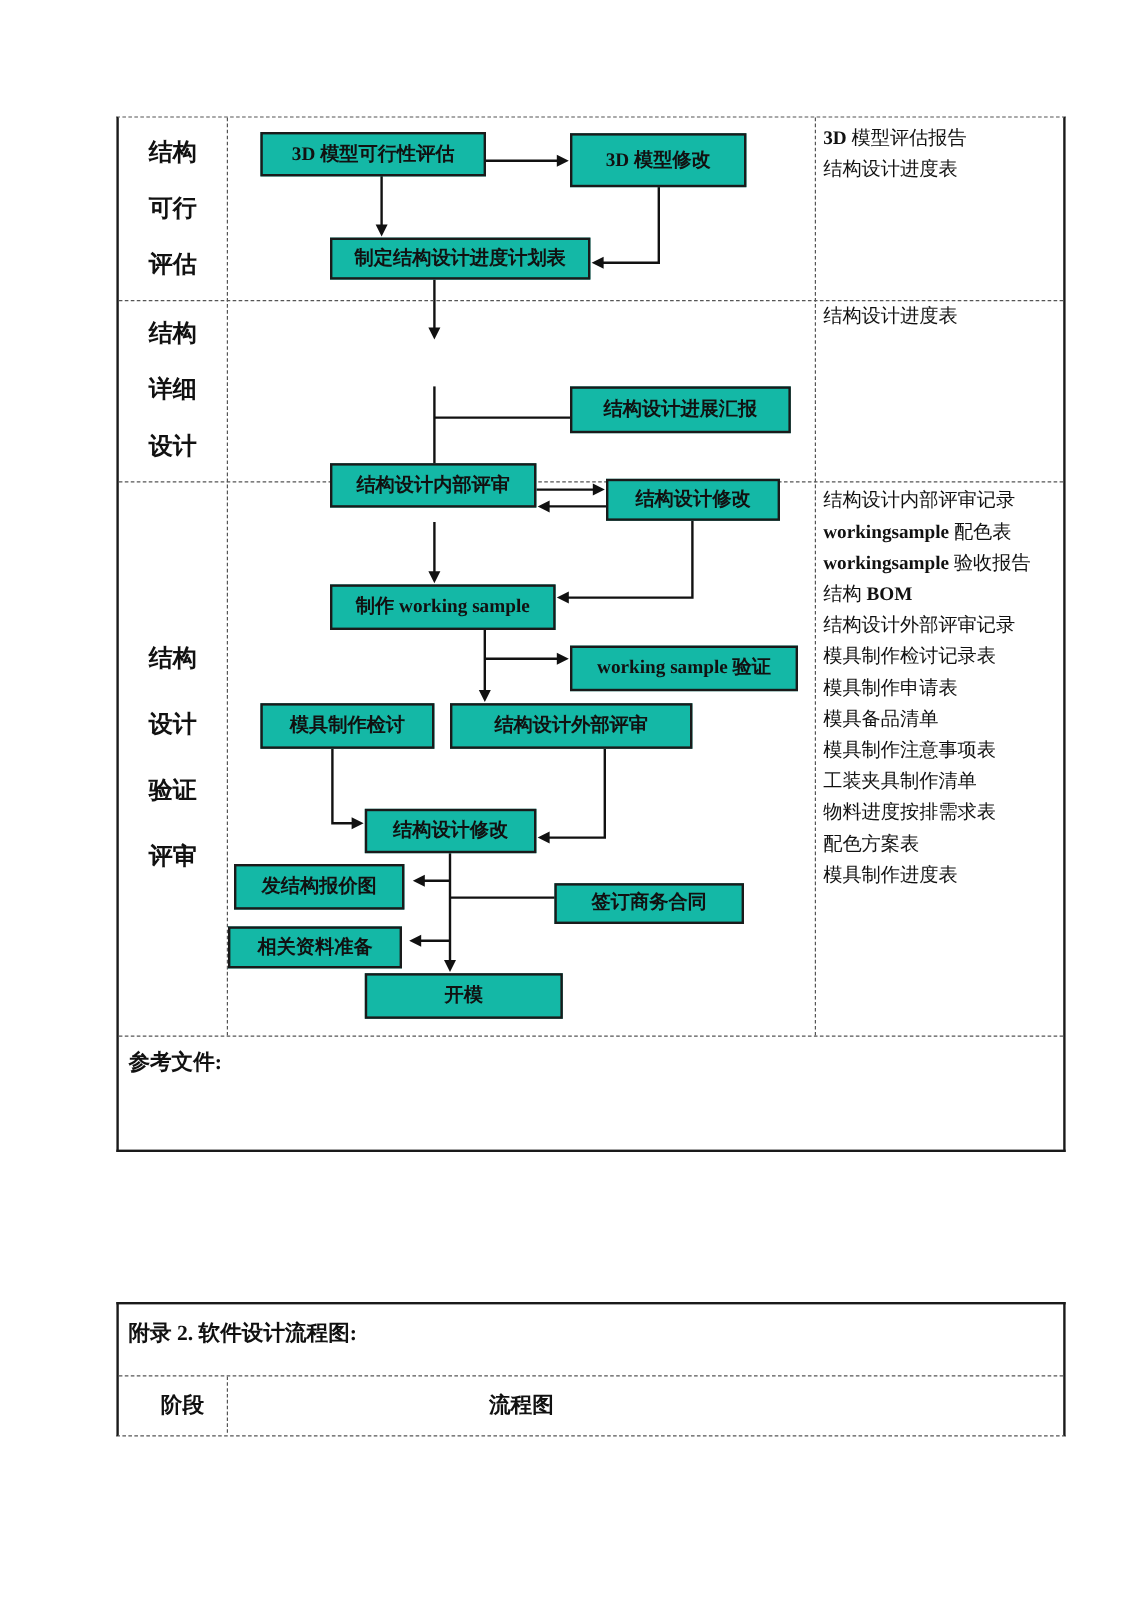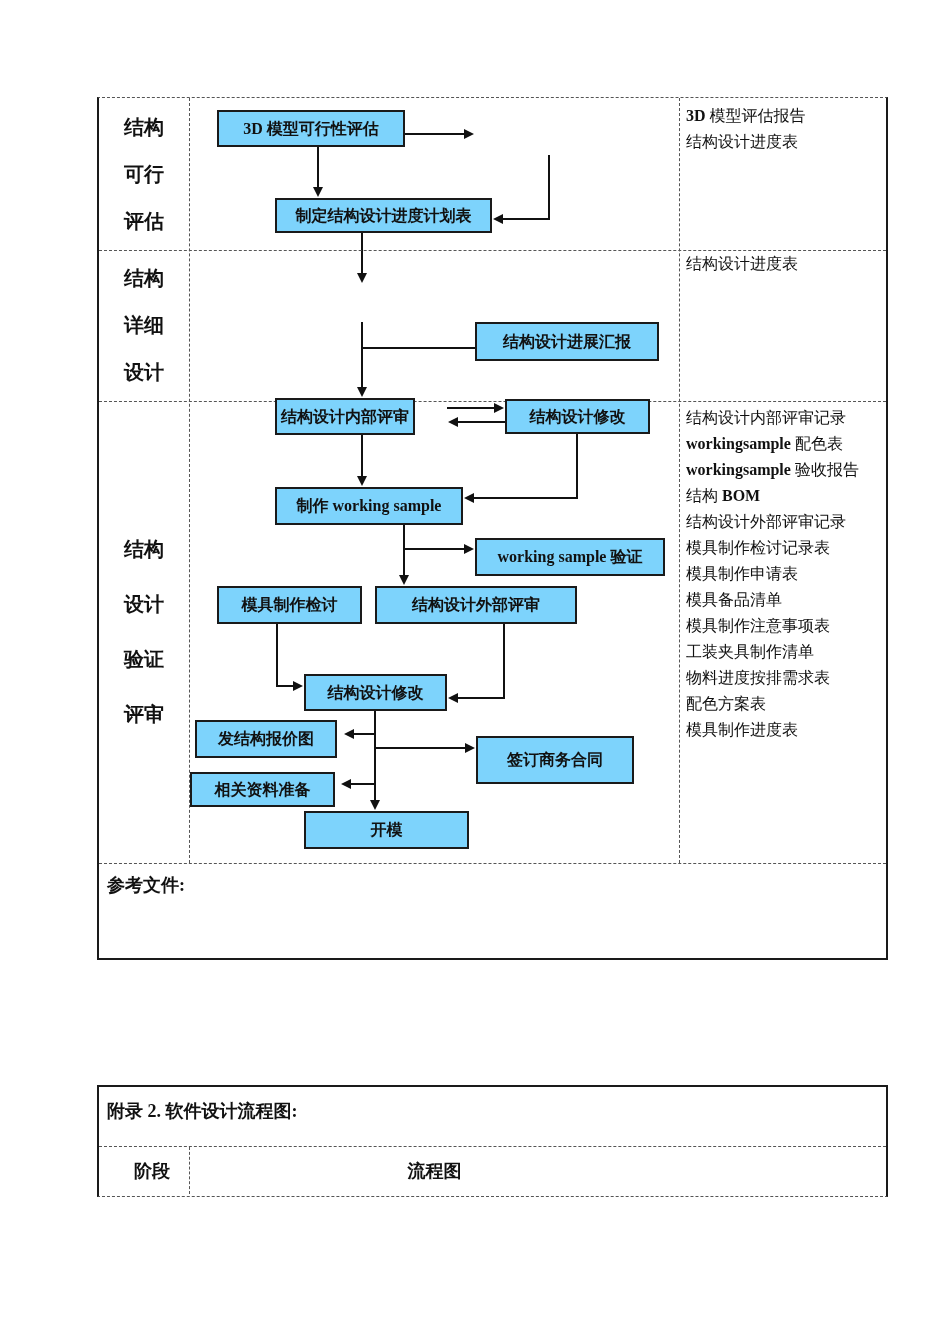--- a/index.html
+++ b/index.html
@@ -11,21 +11,21 @@
       border-left:2px solid #1a1a1a;border-right:2px solid #1a1a1a;border-bottom:2px solid #1a1a1a;
       border-top:1px dashed #555;}
   .gridline{position:absolute;pointer-events:none;}
   .vl{top:0;height:765px;width:0;border-left:1px dashed #555;}
   .hl{left:0;width:100%;height:0;border-top:1px dashed #555;}
 
   .stage{position:absolute;left:0;width:90px;display:flex;align-items:center;justify-content:center;
          text-align:center;font-weight:bold;font-size:20px;white-space:pre-line;}
   .forms{position:absolute;left:587px;width:198px;font-size:16px;line-height:26px;white-space:pre-line;}
 
-  .fbox{position:absolute;box-sizing:border-box;border:2px solid #1a1a1a;background:#7dd3fc;
+  .fbox{position:absolute;box-sizing:border-box;border:2px solid #1a1a1a;background:#14b8a6;
         display:flex;align-items:center;justify-content:center;text-align:center;
         font-weight:bold;font-size:16px;line-height:18px;padding:1px 2px;}
   .conn{position:absolute;left:0;top:0;}
 
   .ref{position:absolute;left:8px;top:765px;width:770px;padding-top:10px;
        font-weight:bold;font-size:18px;}
 
   
   .t2{position:absolute;left:97px;top:1085px;width:791px;height:112px;box-sizing:border-box;
       border:2px solid #1a1a1a;border-bottom:1px dashed #555;}
@@ -112,31 +112,32 @@
 模具制作检讨记录表
 模具制作申请表
 模具备品清单
 模具制作注意事项表
 工装夹具制作清单
 物料进度按排需求表
 配色方案表
 模具制作进度表</div>
 
     <div class="fbox" style="left:118px;top:12px;width:188px;height:37px">3D 模型可行性评估</div>
+    <div class="fbox" style="left:376px;top:13px;width:147px;height:45px">3D 模型修改</div>
     <div class="fbox" style="left:176px;top:100px;width:217px;height:35px">制定结构设计进度计划表</div>
     <div class="fbox" style="left:376px;top:224px;width:184px;height:39px">结构设计进展汇报</div>
-    <div class="fbox" style="left:176px;top:300px;width:140px;height:37px">结构设计内部评审</div>
+    <div class="fbox" style="left:176px;top:288px;width:172px;height:37px">结构设计内部评审</div>
     <div class="fbox" style="left:406px;top:301px;width:145px;height:35px">结构设计修改</div>
     <div class="fbox" style="left:176px;top:389px;width:188px;height:38px">制作 working sample</div>
     <div class="fbox" style="left:376px;top:440px;width:190px;height:38px">working sample 验证</div>
     <div class="fbox" style="left:118px;top:488px;width:145px;height:38px">模具制作检讨</div>
     <div class="fbox" style="left:276px;top:488px;width:202px;height:38px">结构设计外部评审</div>
     <div class="fbox" style="left:205px;top:576px;width:143px;height:37px">结构设计修改</div>
     <div class="fbox" style="left:96px;top:622px;width:142px;height:38px">发结构报价图</div>
-    <div class="fbox" style="left:377px;top:638px;width:158px;height:48px">签订商务合同</div>
+    <div class="fbox" style="left:363px;top:638px;width:158px;height:34px">签订商务合同</div>
     <div class="fbox" style="left:91px;top:674px;width:145px;height:35px">相关资料准备</div>
     <div class="fbox" style="left:205px;top:713px;width:165px;height:38px">开模</div>
 
     <div class="ref">参考文件:</div>
   </div>
 
   <div class="t2">
     <div class="t2title">附录 2. 软件设计流程图:</div>
     <div class="t2row">
       <div class="t2c t2c1">阶段</div>

